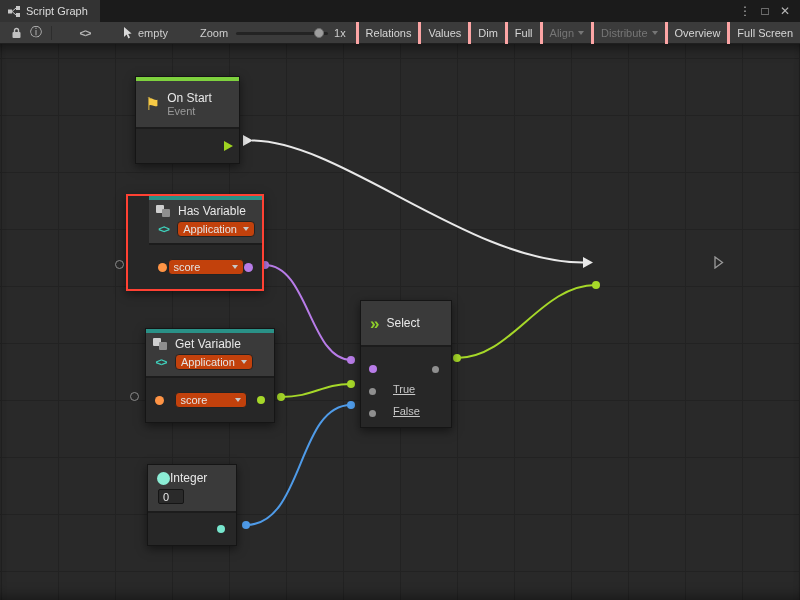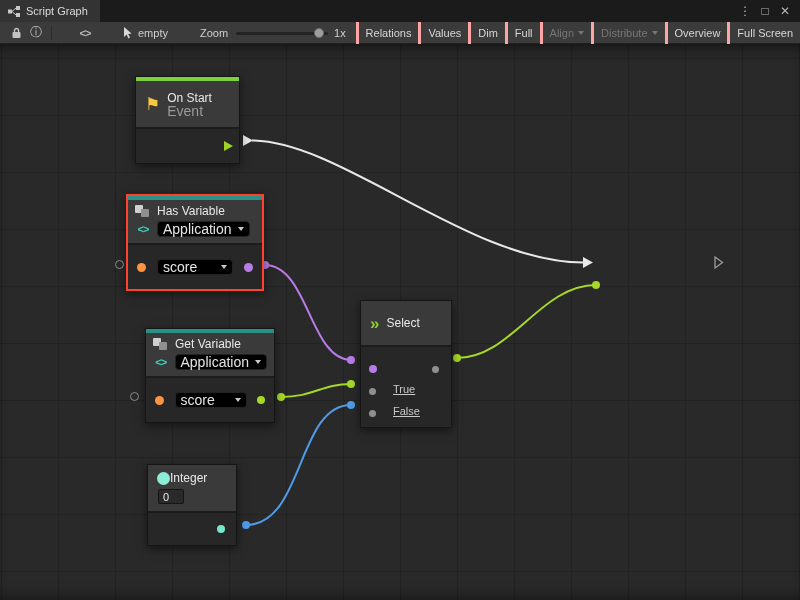--- a/index.html
+++ b/index.html
@@ -47,28 +47,28 @@
     overflow:hidden; }
   .wires { position:absolute; left:0; top:0; }
 
   
   .node { position:absolute; background:#272727; border:1px solid #151515;
           box-shadow:0 3px 9px rgba(0,0,0,.5); font-size:11px; color:#c8c8c8; }
   .node .accent { height:4px; }
   .node .hdr { background:#3a3a3a; }
   .node .divider { height:2px; background:#1c1c1c; }
   .t1 { font-size:12px; color:#e8e8e8; line-height:14px; }
-  .t2 { font-size:14px; color:#9a9a9a; line-height:12px; }
+  .t2 { font-size:11px; color:#9a9a9a; line-height:12px; }
   .dot { width:9px; height:9px; border-radius:50%; flex:0 0 auto; }
   .gdot { width:7px; height:7px; border-radius:50%; background:#8f8f8f; flex:0 0 auto; }
   .flow-arrow { width:0; height:0; border-top:5px solid transparent; border-bottom:5px solid transparent;
                 border-left:9px solid #9ed321; }
   .dd { display:inline-flex; align-items:center; justify-content:space-between; gap:6px;
-        background:#000000; border:1px solid #232323; border-radius:4px; padding:0 5px;
-        height:16px; font-size:14px; color:#e4e4e4; }
+        background:#c2410c; border:1px solid #232323; border-radius:4px; padding:0 5px;
+        height:16px; font-size:11px; color:#e4e4e4; }
   .ring { position:absolute; width:9px; height:9px; border:1px solid #8a8a8a; border-radius:50%; }
 
   
   .onstart-hdr { display:flex; align-items:center; gap:7px; padding:7px 9px; height:46px; }
   .flag { color:#f6c945; font-size:17px; line-height:17px; }
   .onstart-body { height:34px; display:flex; align-items:center; justify-content:flex-end; padding:0 6px; }
 
   
   .var-row1 { display:flex; align-items:center; gap:6px; padding:4px 7px 1px; background:#3a3a3a; }
   .var-row2 { display:flex; align-items:center; gap:6px; padding:2px 7px 6px; background:#3a3a3a; }
@@ -207,21 +207,21 @@
           <div class="t1">On Start</div>
           <div class="t2">Event</div>
         </div>
       </div>
       <div class="divider"></div>
       <div class="onstart-body">
         <span class="flow-arrow"></span>
       </div>
     </div>
 
-    <div class="node" style="left:126px; top:150px; width:138px; border:2px solid #ff4133;">
+    <div class="node" style="left:126px; top:150px; width:138px; border:2px solid #ff4133;padding-left:21px;">
       <div class="accent" style="background:#2a9187;"></div>
       <div class="var-row1">
         <span class="boxes-icon">
             <span class="b1"></span>
             <span class="b2"></span>
           </span>
         <span class="t1">Has Variable</span>
       </div>
       <div class="var-row2">
         <span class="code-icon">&lt;&gt;</span>

